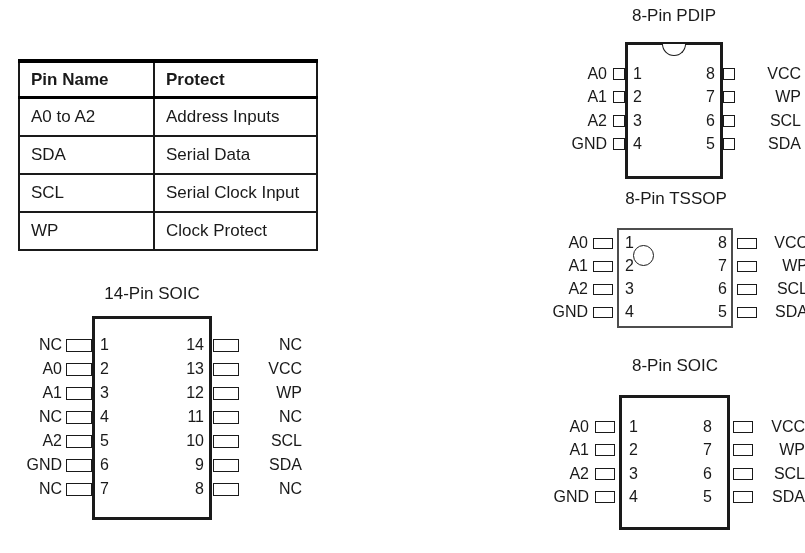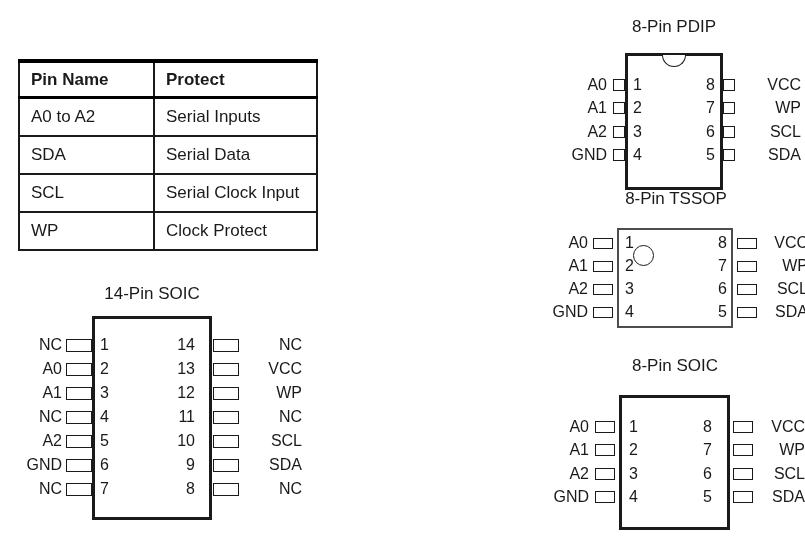--- a/index.html
+++ b/index.html
@@ -19,21 +19,21 @@
   .ic-body { position:absolute; background:#fff; border:3px solid #1a1a1a; box-sizing:border-box; z-index:0; }
   .pin-row { position:absolute; left:0; right:0; height:24px; display:flex; align-items:center; z-index:2; font-size:16px; line-height:24px; white-space:nowrap; }
   .rect { box-sizing:border-box; border:1.5px solid #1a1a1a; background:#fff; flex:none; }
   .lbl-l { text-align:right; flex:none; }
   .num-l { flex:none; }
   .sp { flex:1; }
   .num-r { text-align:right; flex:none; }
   .lbl-r { text-align:right; flex:none; }
 
   
-  .pdip8 { left:540px; top:13px; width:261px; height:182px; }
+  .pdip8 { left:540px; top:2px; width:261px; height:182px; }
   .pdip8 .pkg-title { left:0; width:268px; top:4px; }
   .pdip8 .ic-body { left:85px; top:40px; width:98px; height:137px; }
   .pdip8 .notch { position:absolute; left:122px; top:42px; width:24px; height:12px; border:1.5px solid #1a1a1a; border-top:none; border-radius:0 0 13px 13px; background:#fff; z-index:1; box-sizing:border-box; }
   .pdip8 .lbl-l { width:67px; margin-right:6px; }
   .pdip8 .rect { width:12px; height:12px; }
   .pdip8 .num-l { margin-left:8px; width:30px; }
   .pdip8 .num-r { width:30px; margin-right:8px; }
   .pdip8 .lbl-r { margin-left:6px; width:60px; }
 
   
@@ -57,40 +57,40 @@
   .soic8 .num-r { width:30px; margin-right:21px; }
   .soic8 .lbl-r { margin-left:7px; width:45px; }
 
   
   .soic14 { left:0; top:282px; width:302px; height:262px; }
   .soic14 .pkg-title { left:0; width:304px; top:2px; }
   .soic14 .ic-body { left:92px; top:34px; width:120px; height:204px; }
   .soic14 .lbl-l { width:62px; margin-right:4px; }
   .soic14 .rect { width:26px; height:13px; }
   .soic14 .num-l { margin-left:8px; width:34px; }
-  .soic14 .num-r { width:30px; margin-right:18px; }
+  .soic14 .num-r { width:30px; margin-right:9px; }
   .soic14 .lbl-r { margin-left:8px; width:55px; }
 </style>
 </head>
 <body>
 
 <div class="canvas">
 
 
   <table class="pin-table">
     <thead>
       <tr>
         <th class="col-name">Pin Name</th>
         <th>Protect</th>
       </tr>
     </thead>
     <tbody>
       <tr>
         <td>A0 to A2</td>
-        <td>Serial Inputs</td>
+        <td>Address Inputs</td>
       </tr>
       <tr>
         <td>SDA</td>
         <td>Serial Data</td>
       </tr>
       <tr>
         <td>SCL</td>
         <td>Serial Clock Input</td>
       </tr>
       <tr>

